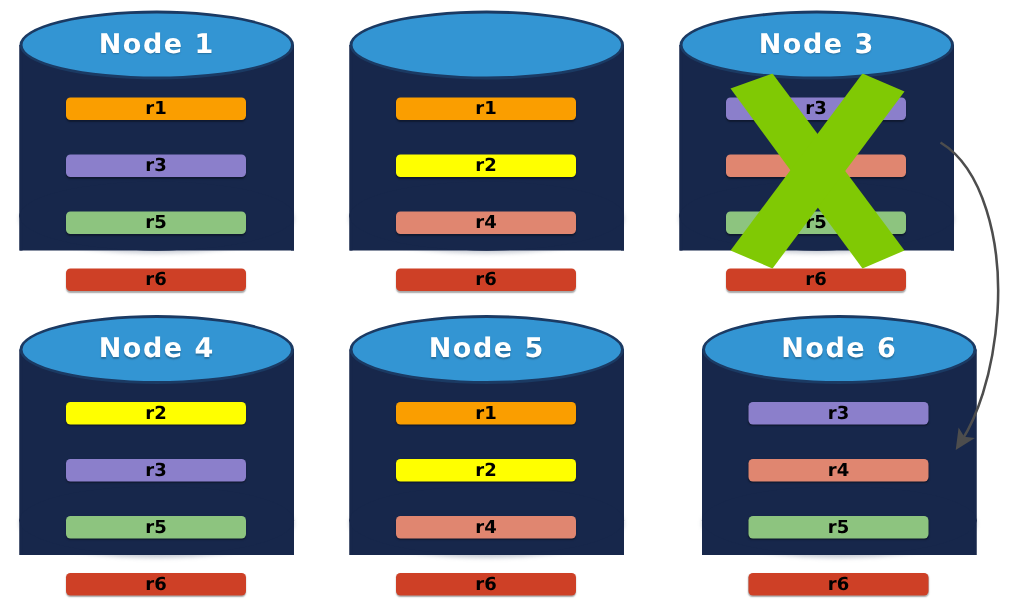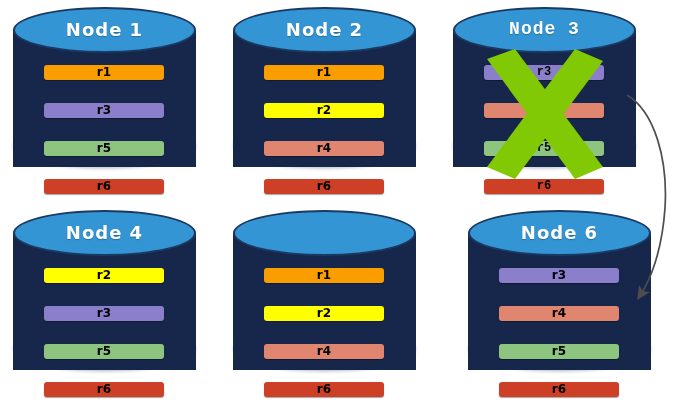--- a/index.html
+++ b/index.html
@@ -153,29 +153,28 @@
         <div class="record" style="background: rgb(139, 127, 203);">r3</div>
         <div class="record" style="background: rgb(141, 196, 127);">r5</div>
         <div class="record" style="background: rgb(206, 64, 38);">r6</div>
       </div>
     </div>
     <div class="node" style="left: 233px; top: 7px;">
       <div class="cyl-bottom"></div>
       <div class="cyl-body"></div>
       <div class="cyl-bottom-shade"></div>
       <div class="cyl-top"></div>
-      <div class="node-title">Node 2</div>
       <div class="records">
         <div class="record" style="background: rgb(250, 158, 0);">r1</div>
         <div class="record" style="background: rgb(255, 255, 0);">r2</div>
         <div class="record" style="background: rgb(224, 134, 112);">r4</div>
         <div class="record" style="background: rgb(206, 64, 38);">r6</div>
       </div>
     </div>
-    <div class="node" style="left: 453px; top: 7px; font-family: Liberation Mono, monospace;">
+    <div class="node" style="left: 453px; top: 7px;">
       <div class="cyl-bottom"></div>
       <div class="cyl-body"></div>
       <div class="cyl-bottom-shade"></div>
       <div class="cyl-top"></div>
       <div class="node-title">Node 3</div>
       <div class="records">
         <div class="record" style="background: rgb(139, 127, 203);">r3</div>
         <div class="record" style="background: rgb(224, 134, 112);">r4</div>
         <div class="record" style="background: rgb(141, 196, 127);">r5</div>
         <div class="record" style="background: rgb(206, 64, 38);">r6</div>
@@ -196,20 +195,21 @@
         <div class="record" style="background: rgb(139, 127, 203);">r3</div>
         <div class="record" style="background: rgb(141, 196, 127);">r5</div>
         <div class="record" style="background: rgb(206, 64, 38);">r6</div>
       </div>
     </div>
     <div class="node" style="left: 233px; top: 210px;">
       <div class="cyl-bottom"></div>
       <div class="cyl-body"></div>
       <div class="cyl-bottom-shade"></div>
       <div class="cyl-top"></div>
+      <div class="node-title">Node 5</div>
       <div class="records">
         <div class="record" style="background: rgb(250, 158, 0);">r1</div>
         <div class="record" style="background: rgb(255, 255, 0);">r2</div>
         <div class="record" style="background: rgb(224, 134, 112);">r4</div>
         <div class="record" style="background: rgb(206, 64, 38);">r6</div>
       </div>
     </div>
     <div class="node" style="left: 468px; top: 210px;">
       <div class="cyl-bottom"></div>
       <div class="cyl-body"></div>

